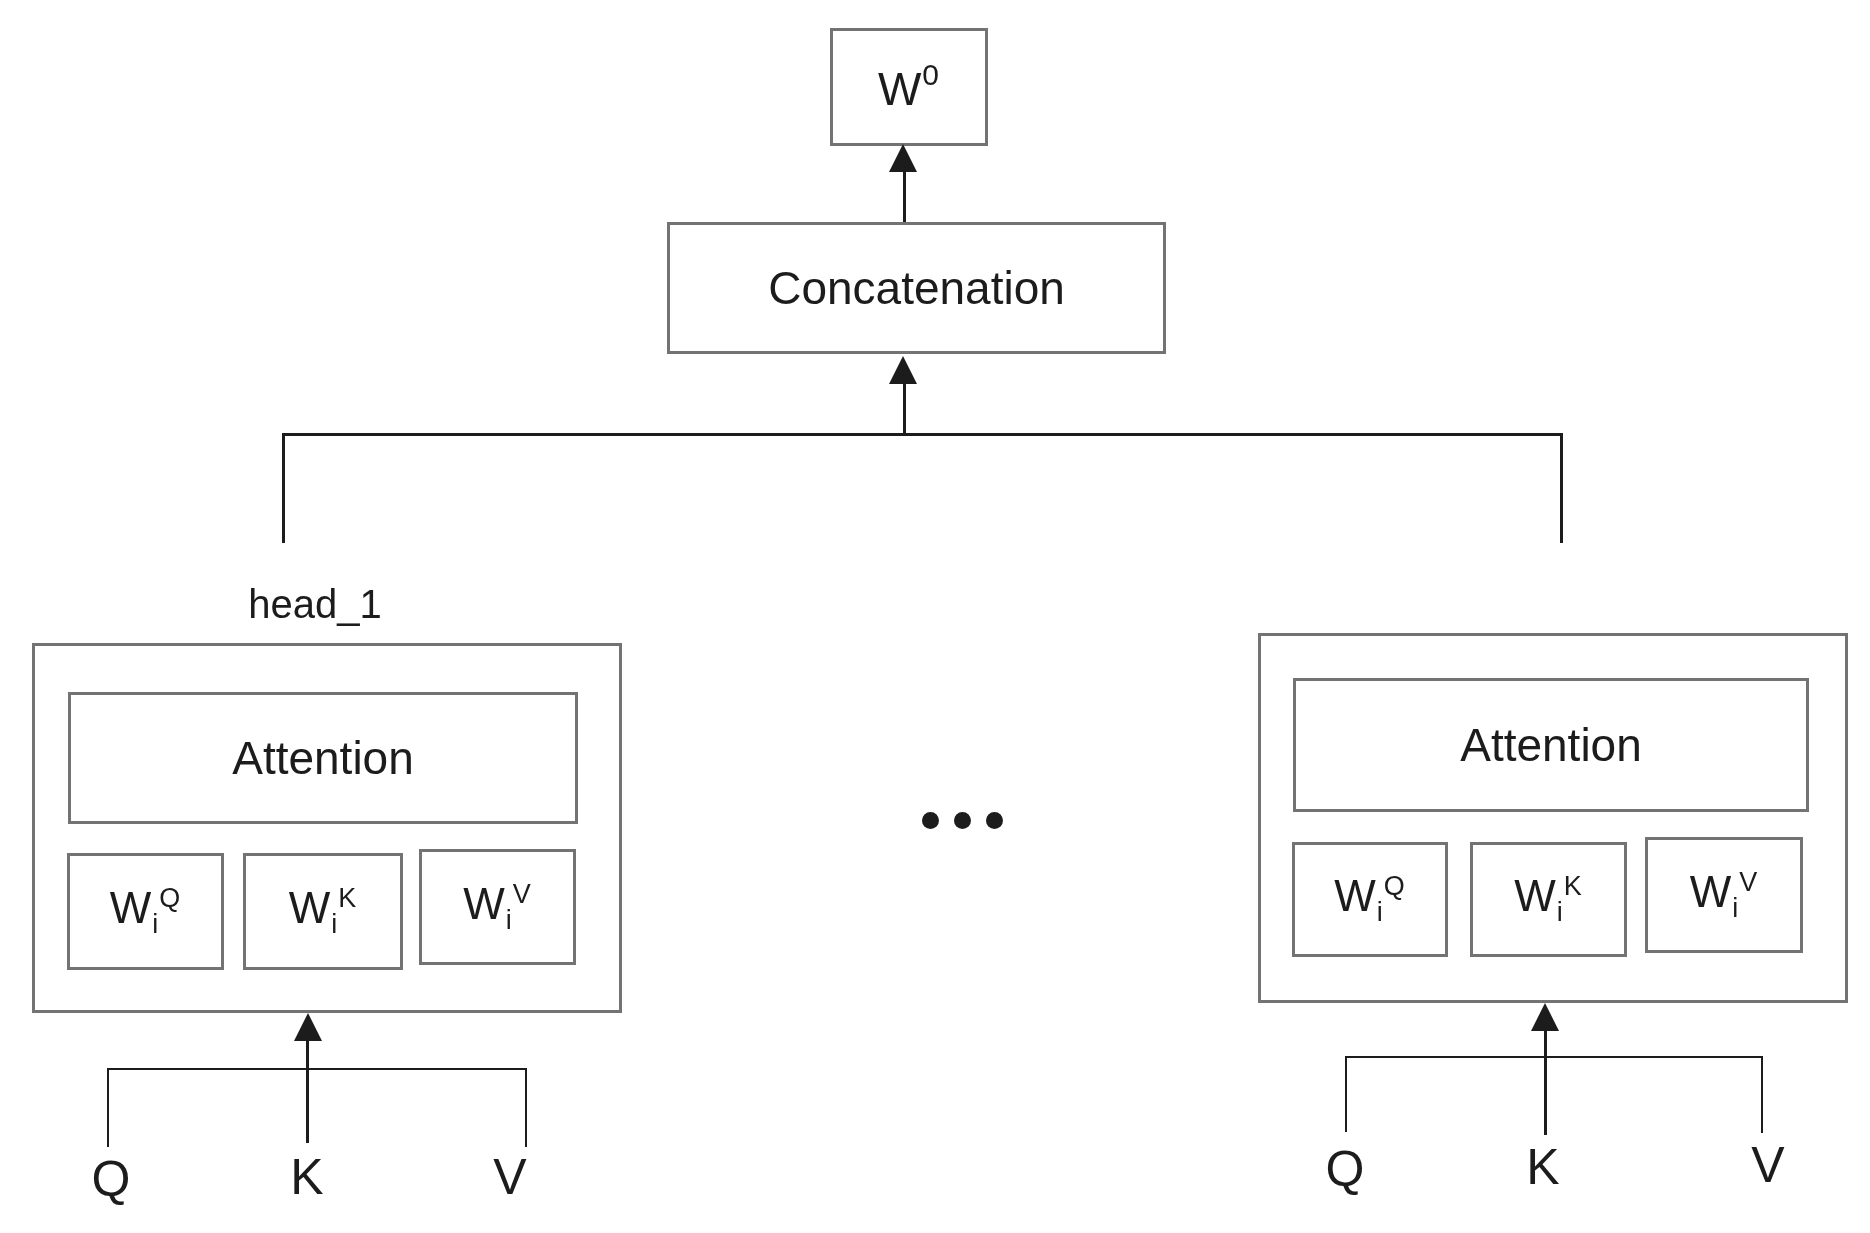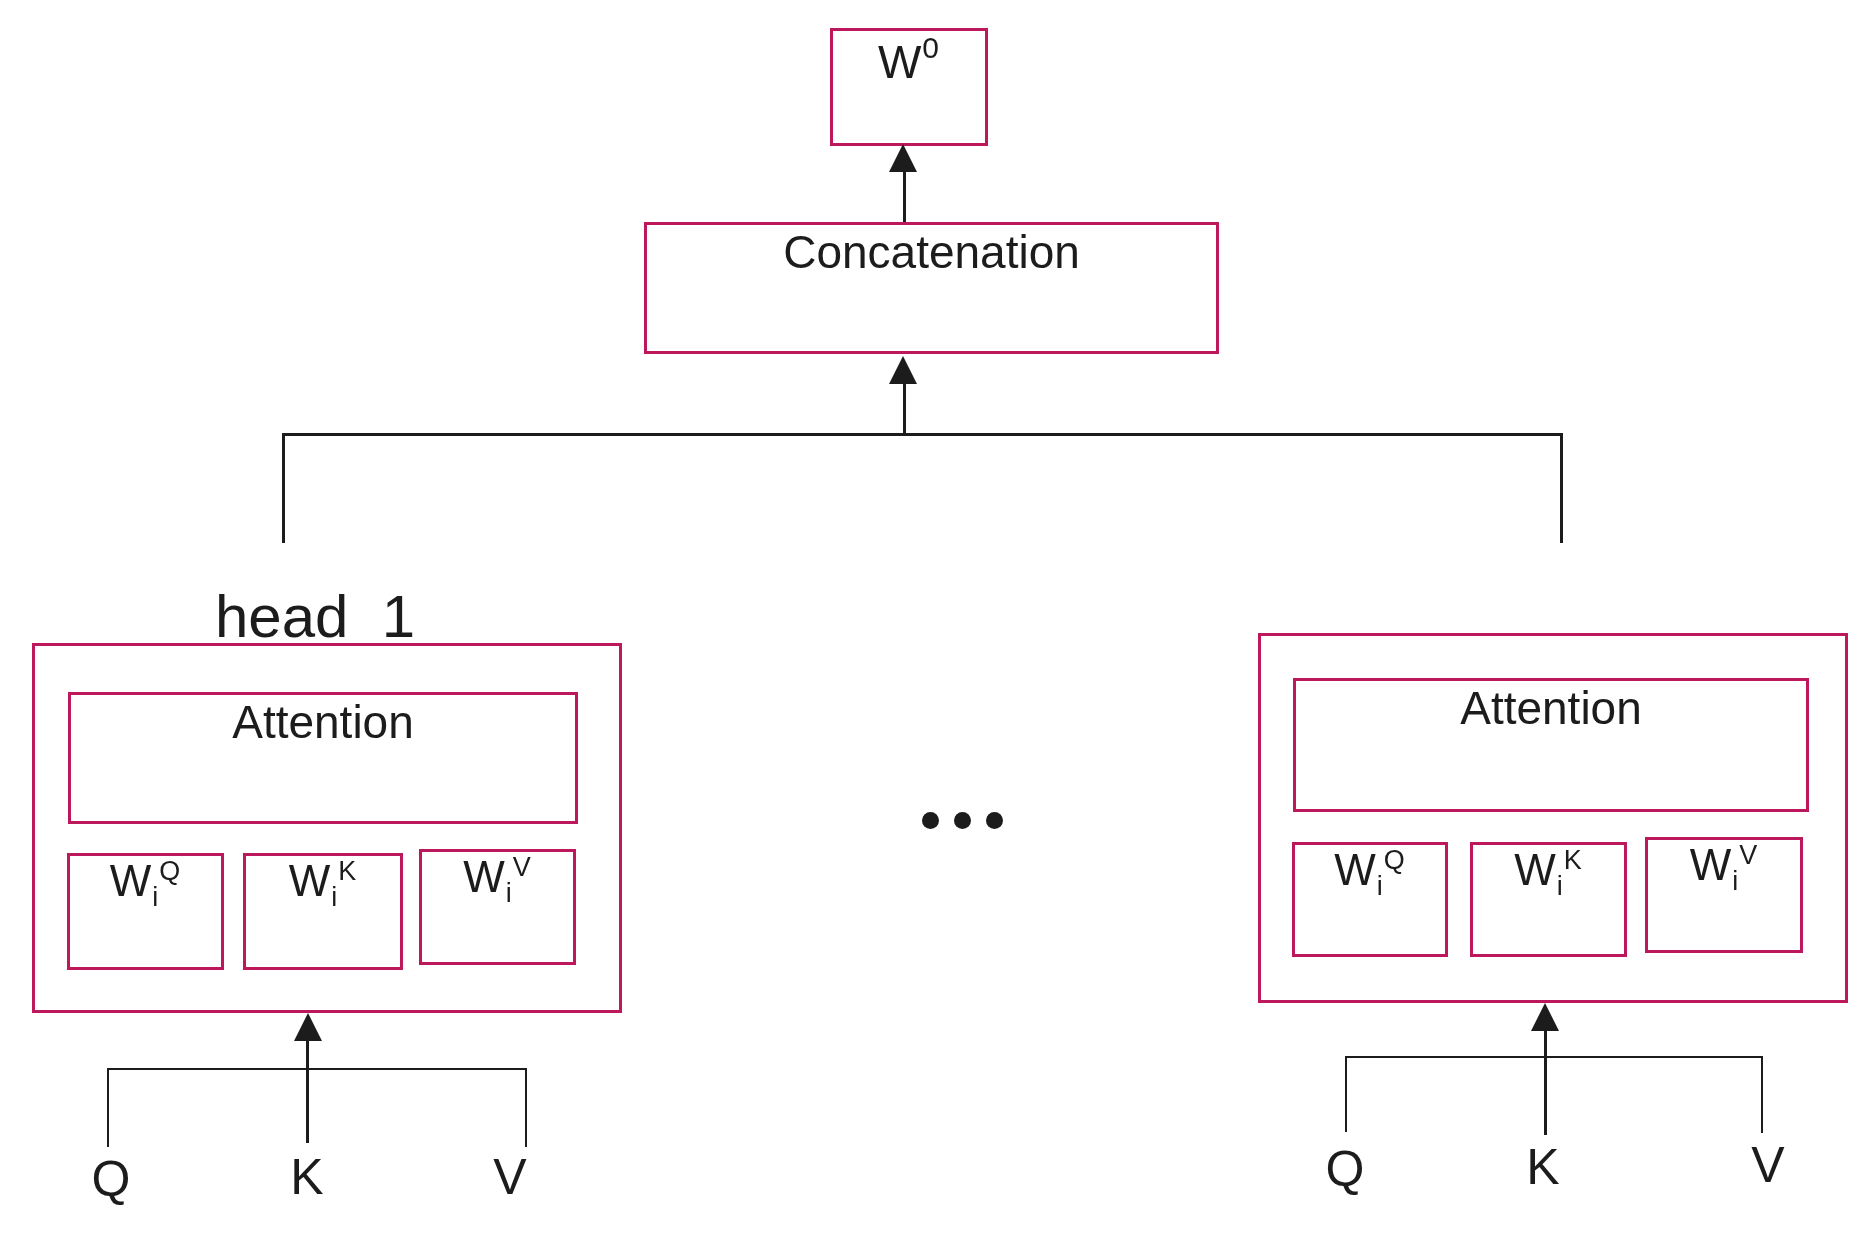--- a/index.html
+++ b/index.html
@@ -7,36 +7,36 @@
     position: relative;
     width: 1870px;
     height: 1233px;
     background: #ffffff;
     font-family: "Liberation Sans", sans-serif;
     color: #1c1c1c;
     overflow: hidden;
   }
   .box {
     position: absolute;
-    border: 3px solid #be185d;
+    border: 3px solid #737373;
     background: #ffffff;
     box-sizing: border-box;
     display: flex;
-    align-items: flex-start;
+    align-items: center;
     justify-content: center;
   }
   .formula { font-size: 44px; letter-spacing: 1px; white-space: nowrap; }
   .formula sub { font-size: 27px; vertical-align: -10px; }
   .formula sup { font-size: 27px; vertical-align: 16px; }
   .big-formula { font-size: 46px; }
   .big-formula sup { font-size: 30px; vertical-align: 20px; }
   .box-label { font-size: 46px; }
   .head-title {
     position: absolute;
-    font-size: 60px;
+    font-size: 40px;
     text-align: center;
     width: 200px;
   }
   .input-label {
     position: absolute;
     font-size: 50px;
     text-align: center;
     width: 80px;
   }
   .vline, .hline { position: absolute; background: #1c1c1c; }
@@ -53,21 +53,21 @@
     position: absolute; width: 1px; height: 1px;
     overflow: hidden; clip: rect(0 0 0 0); white-space: nowrap;
   }
 
   
   #w0-box        { left: 830px;  top: 28px;  width: 158px; height: 118px; }
   #arrow-w0-tri  { left: 889px;  top: 144px; }
   #arrow-w0-line { left: 903px;  top: 170px; width: 3px;  height: 54px; }
 
   
-  #concat-box        { left: 644px; top: 222px; width: 575px; height: 132px; }
+  #concat-box        { left: 667px; top: 222px; width: 499px; height: 132px; }
   #arrow-concat-tri  { left: 889px; top: 356px; }
   #arrow-concat-line { left: 903px; top: 382px; width: 3px; height: 53px; }
 
   
   #connector-h  { left: 282px;  top: 433px; width: 1281px; height: 3px; }
   #connector-vl { left: 282px;  top: 433px; width: 3px;    height: 110px; }
   #connector-vr { left: 1560px; top: 433px; width: 3px;    height: 110px; }
 
   
   #head1-label     { left: 215px; top: 582px; }

